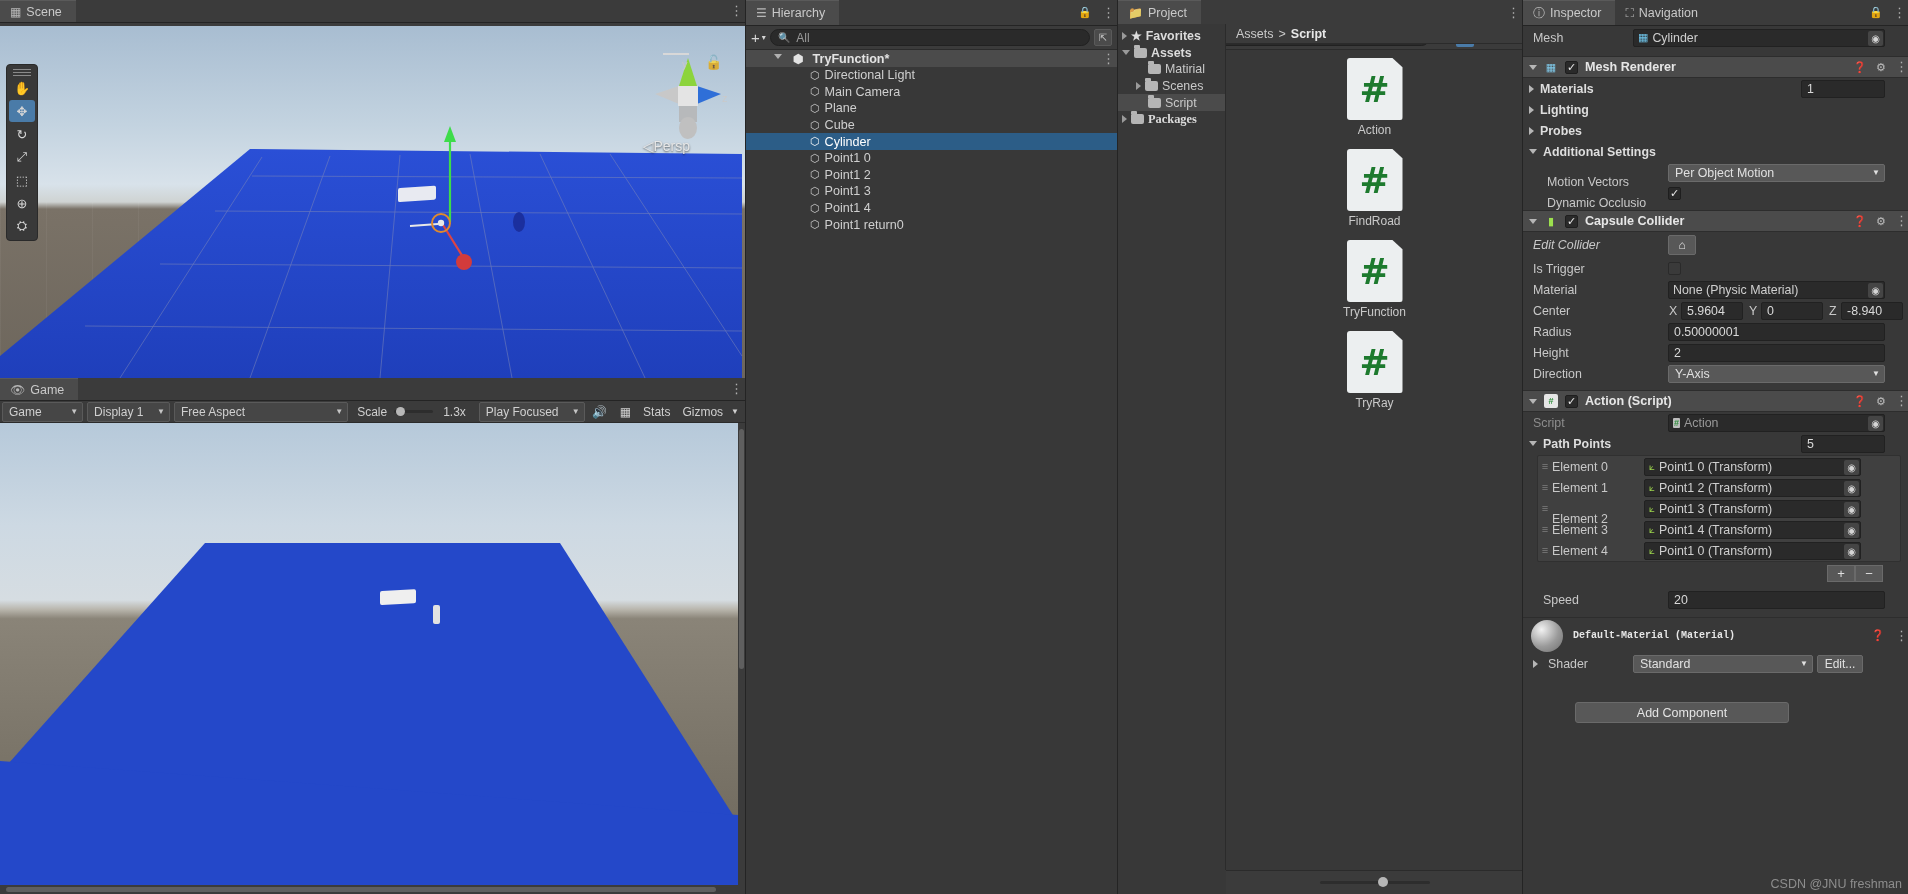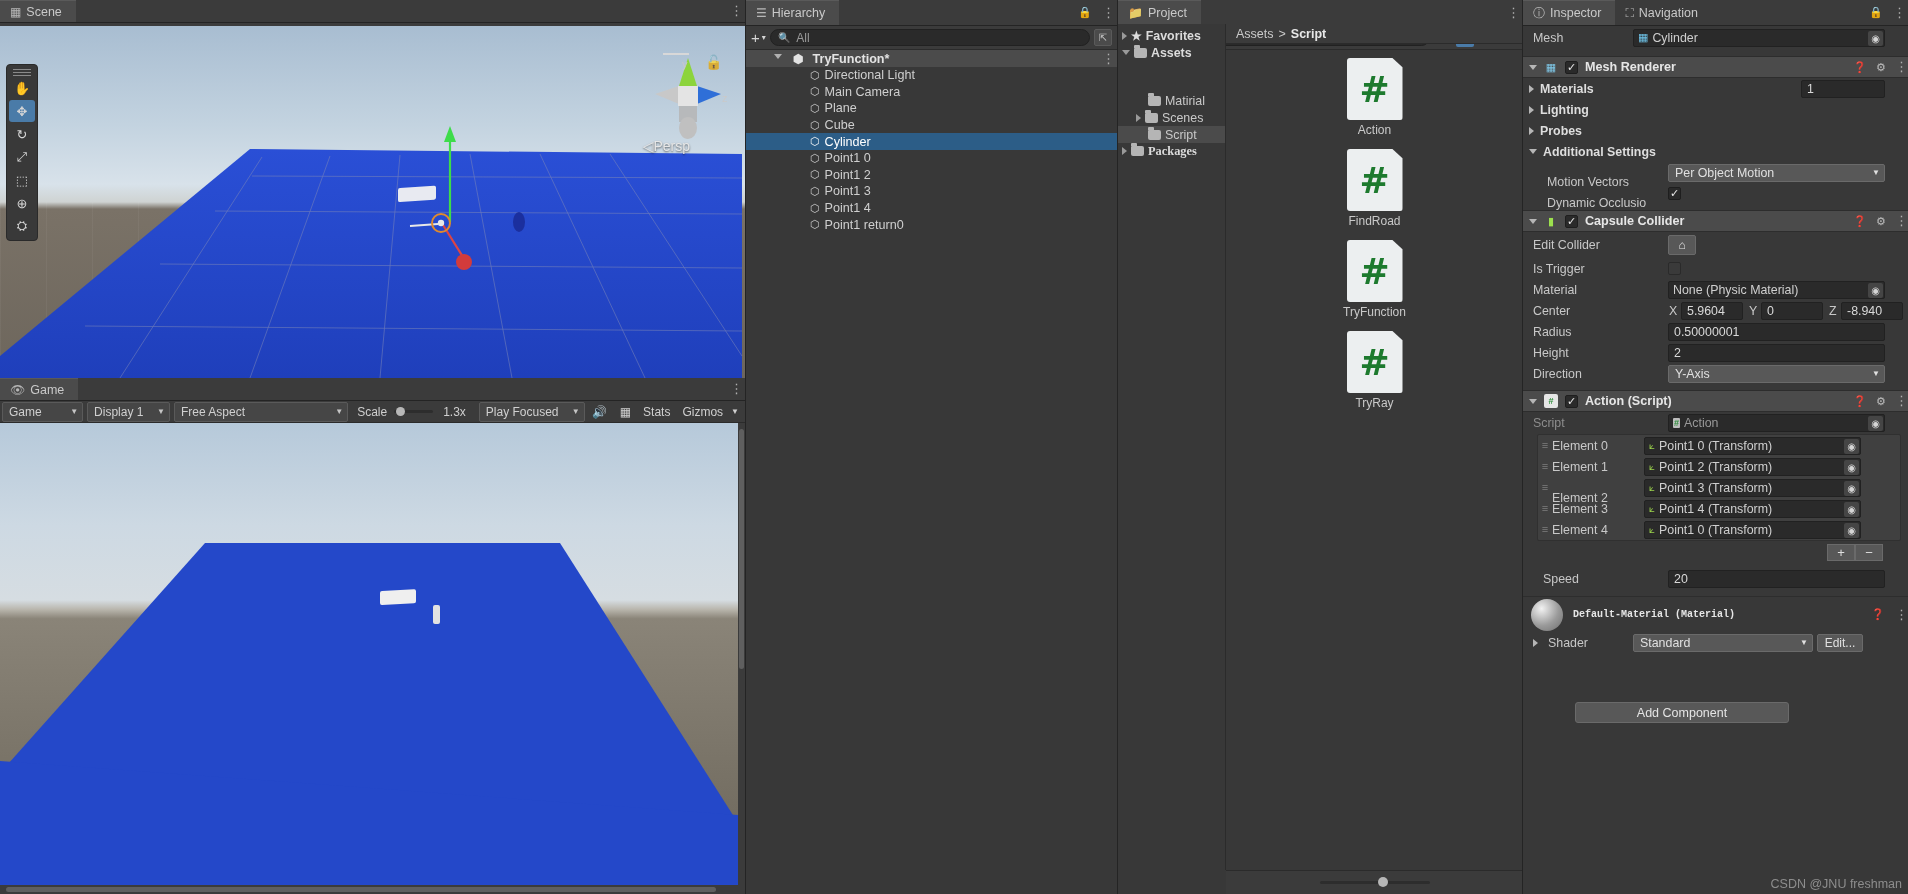--- a/index.html
+++ b/index.html
@@ -531,21 +531,21 @@
           <div class="pt-row bold" style="padding-left: 4px;">
             <span style="width:0;height:0;border-left:5px solid #9a9a9a;border-top:4px solid transparent;border-bottom:4px solid transparent;"></span>
             <span class="star">★</span>
             <span>Favorites</span>
           </div>
           <div class="pt-row bold" style="padding-left: 4px;">
             <span style="width:0;height:0;border-left:4px solid transparent;border-right:4px solid transparent;border-top:5px solid #9a9a9a;"></span>
             <span class="folder"></span>
             <span>Assets</span>
           </div>
-          <div class="pt-row" style="padding-left: 18px; margin-top: 32px;">
+          <div class="pt-row" style="padding-left: 18px;">
             <span style="width:8px;display:inline-block;"></span>
             <span class="folder"></span>
             <span>Matirial</span>
           </div>
           <div class="pt-row" style="padding-left: 18px;">
             <span style="width:0;height:0;border-left:5px solid #9a9a9a;border-top:4px solid transparent;border-bottom:4px solid transparent;"></span>
             <span class="folder"></span>
             <span>Scenes</span>
           </div>
           <div class="pt-row sel" style="padding-left: 18px;">
@@ -670,21 +670,21 @@
         <span class="hico" style="color:#9ce04e;">▮</span>
         <span class="cbox">✓</span>
         <span class="name">Capsule Collider</span>
         <span class="hico">❓</span>
         <span class="hico">⚙</span>
         <span class="kebab">
             <b>⋮</b>
           </span>
       </div>
 
-      <div class="row" style="height:26px;">
+      <div class="row" style="height:26px;font-style:italic;">
         <span class="lbl">Edit Collider</span>
         <div style="position:absolute;left:145px;width:28px;height:20px;background:#585858;border:1px solid #6a6a6a;border-radius:2px;display:flex;align-items:center;justify-content:center;color:#e0e0e0;">
           <span style="font-size:12px;">⌂</span>
         </div>
       </div>
       <div class="row">
         <span class="lbl">Is Trigger</span>
         <span class="cbox empty" style="position:absolute;left:145px;"></span>
       </div>
       <div class="row">
@@ -740,20 +740,27 @@
             <b>⋮</b>
           </span>
       </div>
 
       <div class="row">
         <span class="lbl" style="color:#8d8d8d;">Script</span>
         <div class="objfield" style="position:absolute;left:145px;width:217px;color:#9a9a9a;">
           <span style="color:#2f8f3d;background:#bdbdbd;border-radius:1px;font-size:9px;font-weight:bold;padding:0 1px;">#</span>
           <span>Action</span>
           <span class="dot">◉</span>
+        </div>
+      </div>
+      <div class="row">
+        <span class="foldtri" style="margin-right:6px;margin-left:-4px;"></span>
+        <span class="lbl" style="font-weight:bold;color:#dedede;">Path Points</span>
+        <div class="numfield" style="position:absolute;left:278px;width:84px;">
+          <span>5</span>
         </div>
       </div>
 
       <div class="arr-list" style="margin:1px 8px 0 14px;" id="elem-list">
           <div class="elem-row">
             <span class="drag-h">≡</span>
             <span style="width:92px;color:#c8c8c8;font-size:12.4px;">Element 0</span>
             <div class="objfield" style="width:217px;">
               <span style="color:#9ad14c;font-size:10px;">⟀</span>
               <span>Point1 0 (Transform)</span>

